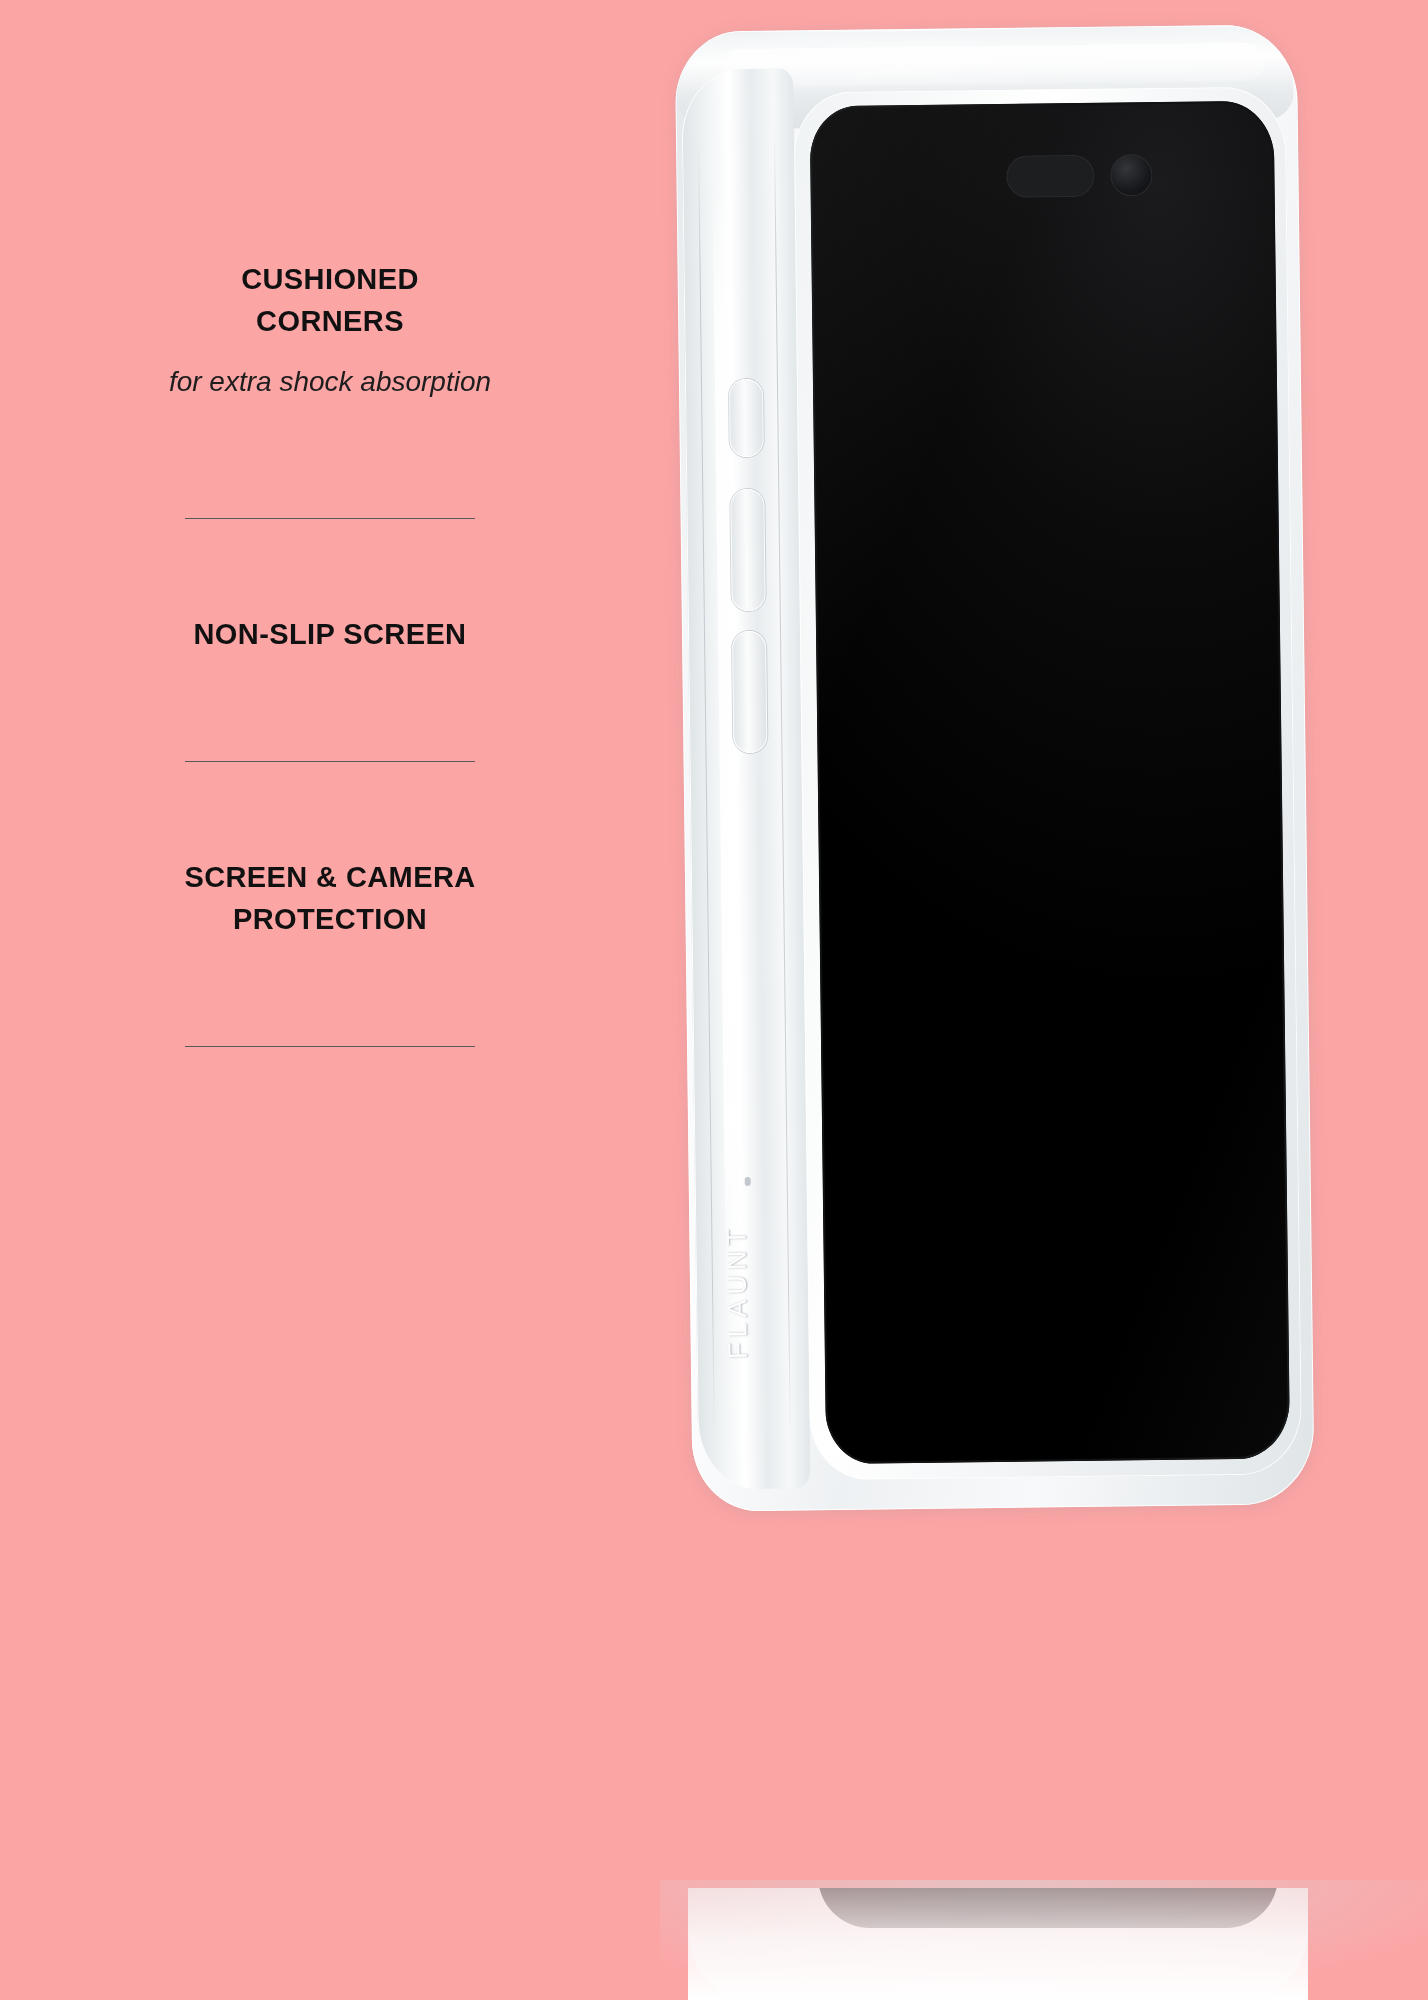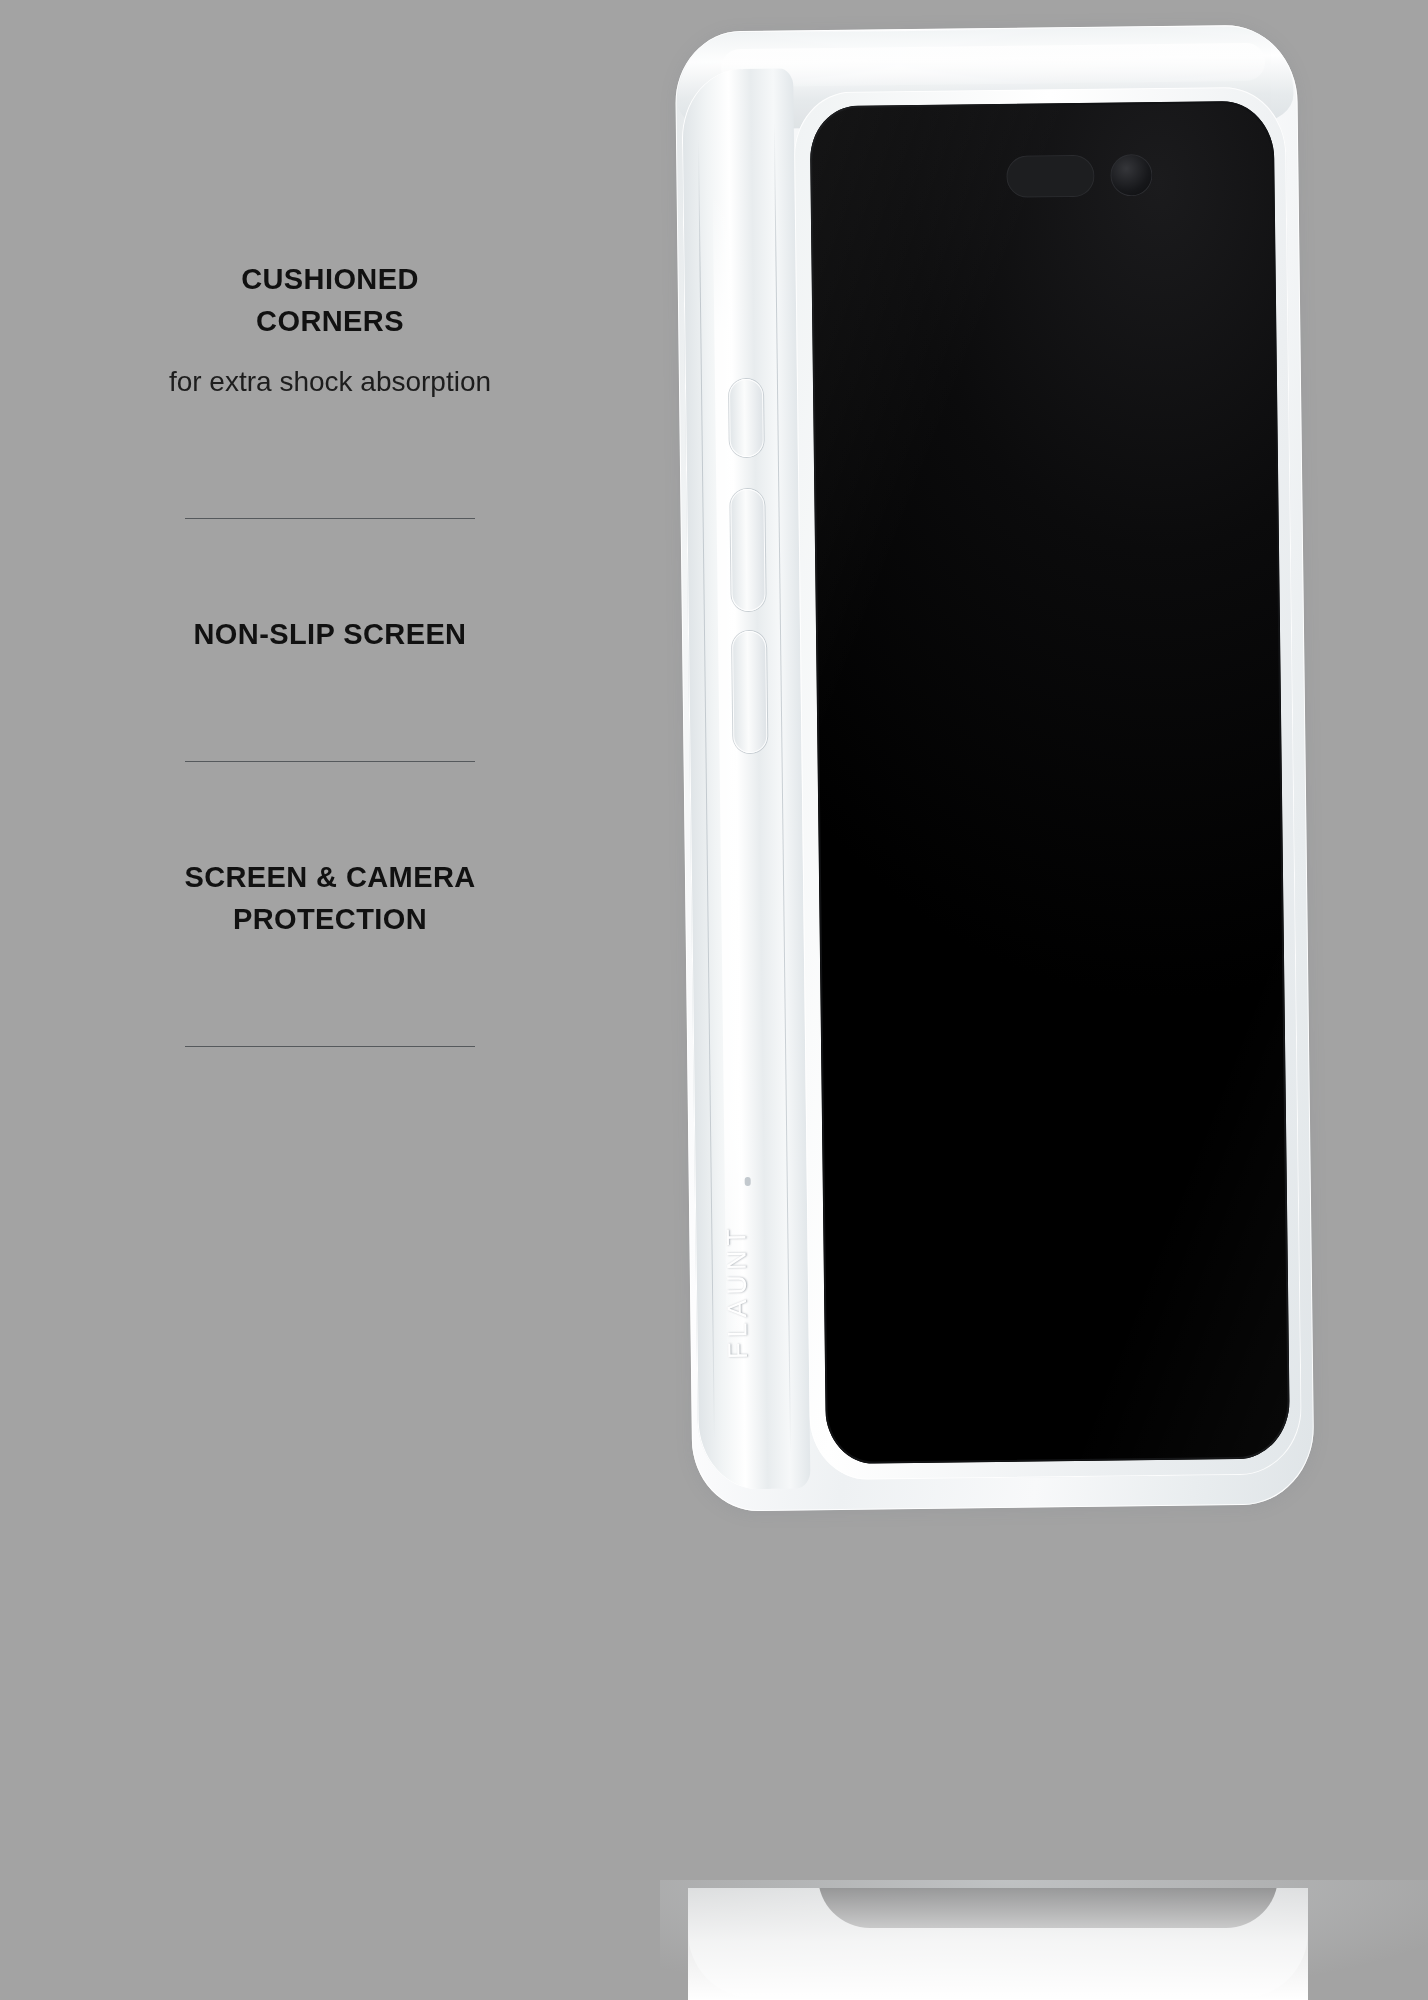--- a/index.html
+++ b/index.html
@@ -8,21 +8,21 @@
     background: #ffffff;
   }
   body {
     font-family: "Liberation Sans", sans-serif;
     -webkit-font-smoothing: antialiased;
   }
   .page {
     position: relative;
     width: 1428px;
     height: 2000px;
-    background: #a3a3a3;
+    background: #fca5a5;
     overflow: hidden;
   }
 
   
   .features {
     position: absolute;
     left: 0;
     top: 0;
     width: 660px;
     height: 2000px;
@@ -45,20 +45,21 @@
     margin: 0 0 10px 0;
     white-space: pre-line;
   }
   .feature-desc {
     font-size: 28px;
     font-weight: 400;
     color: #1d1d1d;
     line-height: 1.72;
     margin: 16px;
     white-space: pre-line;
+    font-style: italic;
   }
   .divider {
     width: 290px;
     height: 1px;
     background: #55595c;
     margin: 0 auto;
   }
   .sp1 { height: 96px; }
   .sp2 { height: 94px; }
 

